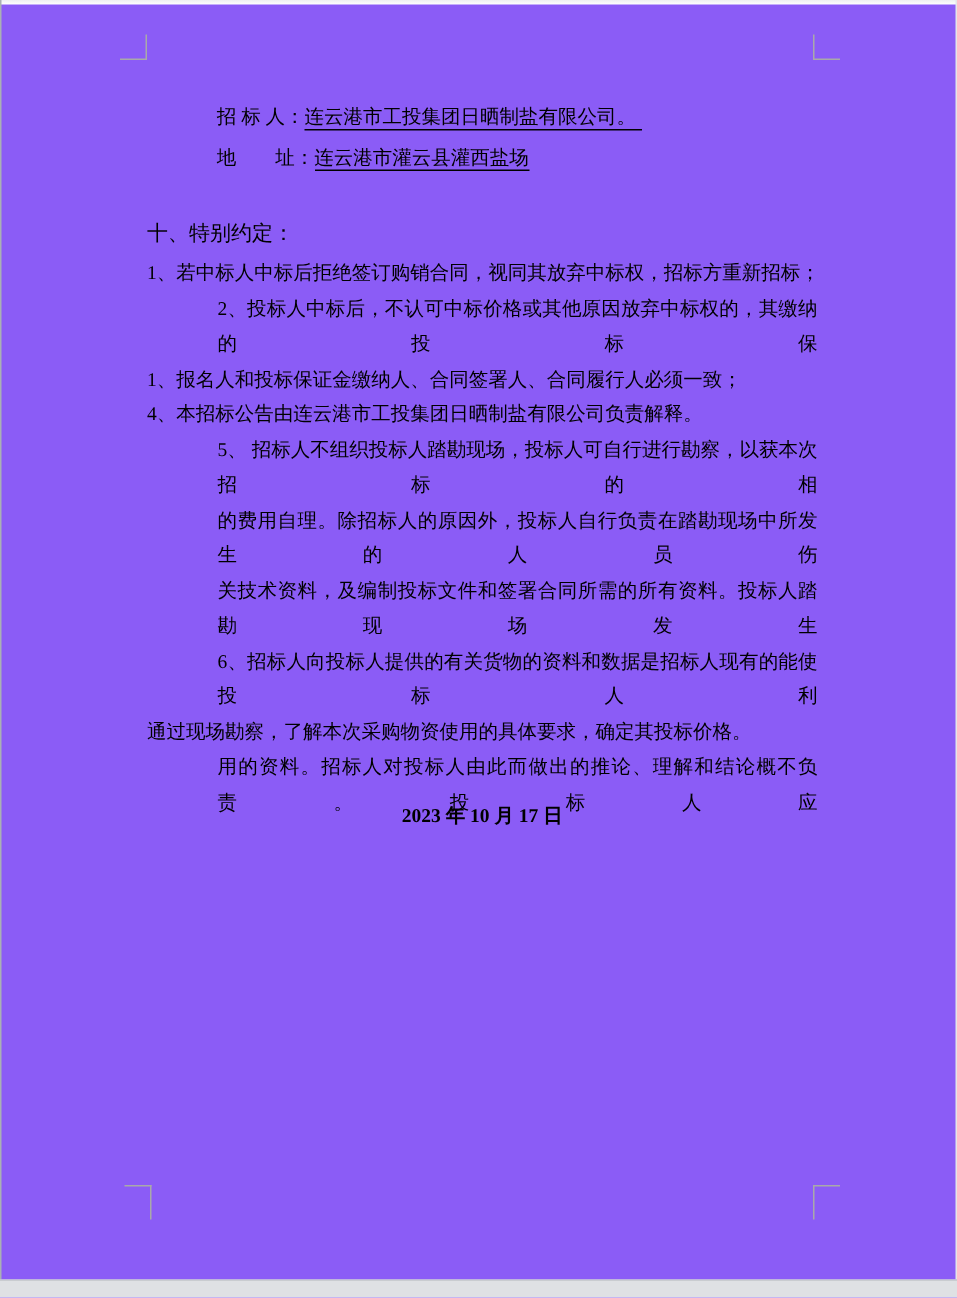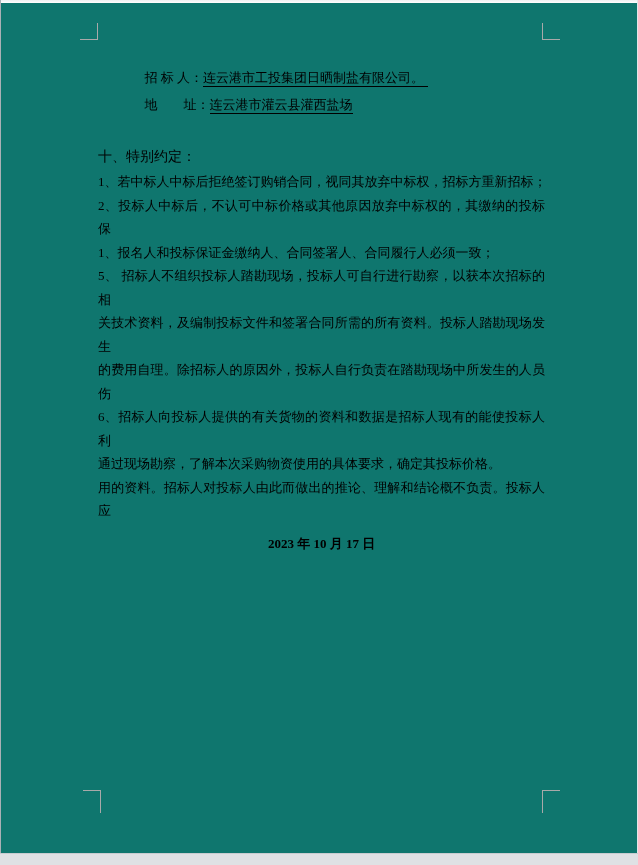--- a/index.html
+++ b/index.html
@@ -6,21 +6,21 @@
     margin: 0;
     padding: 0;
     background: #eef0f1;
     font-family: "Liberation Serif", "DejaVu Serif", serif;
   }
   .page-wrap {
     position: relative;
     width: 638px;
     height: 865px;
     overflow: hidden;
-    background: #0f766e;
+    background: #8b5cf6;
   }
   
   .edge-top {
     position: absolute; left: 0; top: 0; width: 638px; height: 3px;
     background: linear-gradient(#eef0f1, #ffffff);
   }
   .edge-left {
     position: absolute; left: 0; top: 0; width: 1px; height: 853px;
     background: #aab0b5;
   }
@@ -67,20 +67,21 @@
     position: absolute; left: 98px; top: 170px; width: 447px;
   }
   .terms-line {
     line-height: 23.5px;
     white-space: pre;
   }
   .terms-line.full {
     white-space: normal;
     text-align: justify;
     text-align-last: justify;
+    margin-left: 47px;
   }
   .date-line {
     position: absolute; left: 98px; top: 532px; width: 447px;
     line-height: 23.5px;
     text-align: center;
     font-weight: bold;
   }
 </style>
 </head>
 <body>
@@ -104,23 +105,24 @@
       <span class="contact-label">地　　址：</span><span class="contact-value">连云港市灌云县灌西盐场</span>
     </div>
   </div>
 
   <div class="terms-heading">十、特别约定：</div>
 
   <div class="terms-block">
     <div class="terms-line">1、若中标人中标后拒绝签订购销合同，视同其放弃中标权，招标方重新招标；</div>
     <div class="terms-line full">2、投标人中标后，不认可中标价格或其他原因放弃中标权的，其缴纳的投标保</div>
     <div class="terms-line">1、报名人和投标保证金缴纳人、合同签署人、合同履行人必须一致；</div>
+    <div class="terms-line">4、本招标公告由连云港市工投集团日晒制盐有限公司负责解释。</div>
     <div class="terms-line full">5、 招标人不组织投标人踏勘现场，投标人可自行进行勘察，以获本次招标的相</div>
+    <div class="terms-line full">的费用自理。除招标人的原因外，投标人自行负责在踏勘现场中所发生的人员伤</div>
     <div class="terms-line full">关技术资料，及编制投标文件和签署合同所需的所有资料。投标人踏勘现场发生</div>
-    <div class="terms-line full">的费用自理。除招标人的原因外，投标人自行负责在踏勘现场中所发生的人员伤</div>
     <div class="terms-line full">6、招标人向投标人提供的有关货物的资料和数据是招标人现有的能使投标人利</div>
     <div class="terms-line">通过现场勘察，了解本次采购物资使用的具体要求，确定其投标价格。</div>
     <div class="terms-line full">用的资料。招标人对投标人由此而做出的推论、理解和结论概不负责。投标人应</div>
   </div>
 
   <div class="date-line">2023 年 10 月 17 日</div>
 
   <div class="app-band-bottom"></div>
 
 </div>

